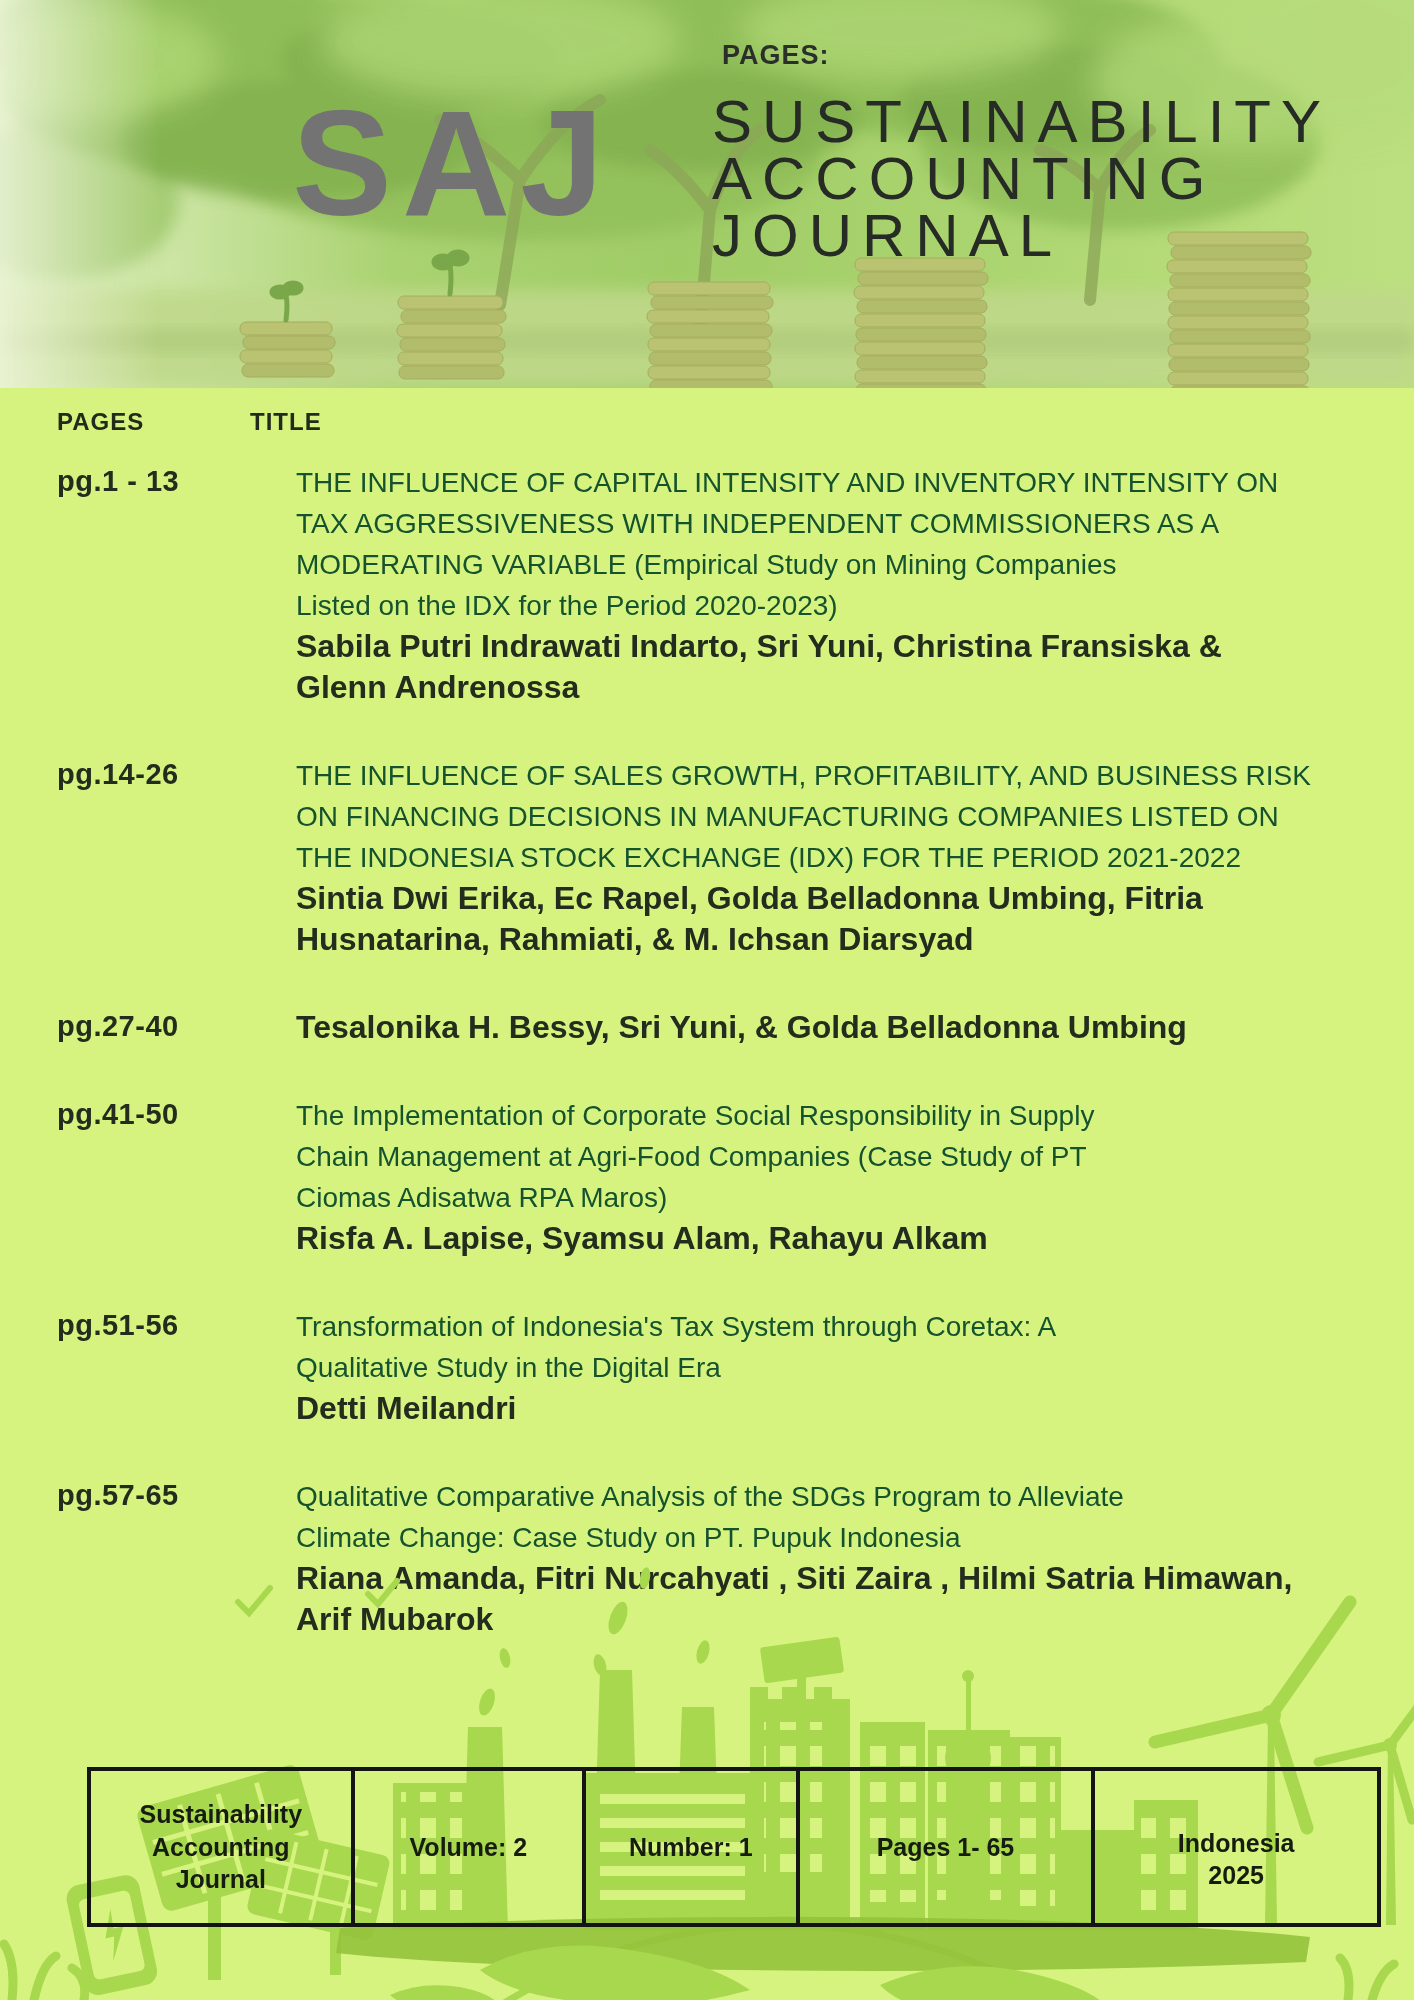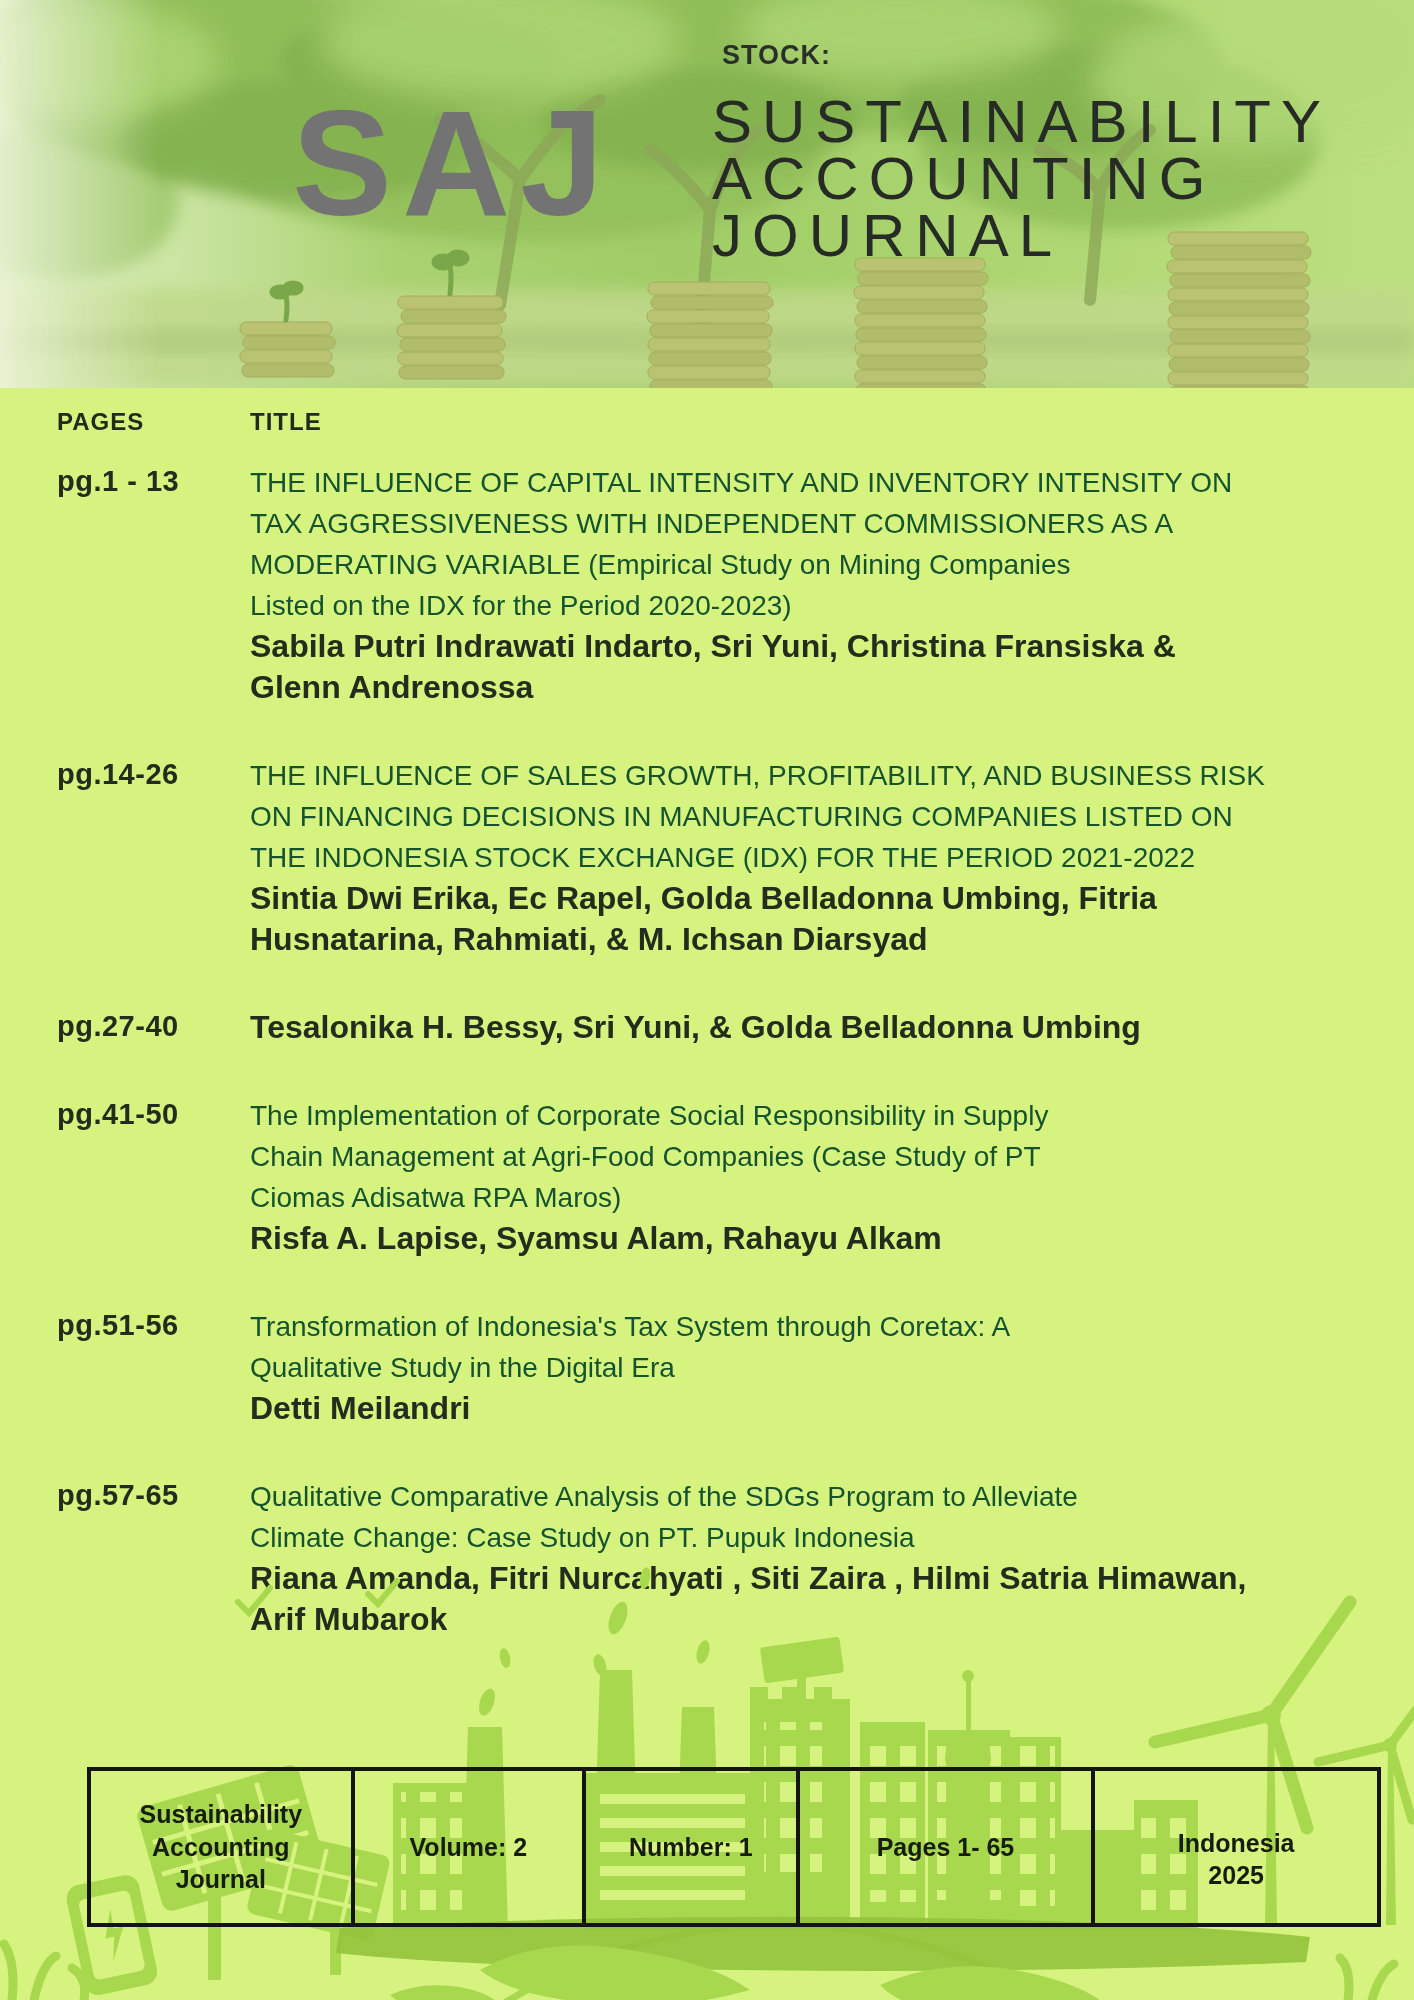--- a/index.html
+++ b/index.html
@@ -16,21 +16,21 @@
   .jtitle{margin:0;font-size:60px;font-weight:300;letter-spacing:10px;
           line-height:57px;color:#272b26;}
   .jtitle span{display:block;}
 
   
   .toc{position:absolute;left:0;top:388px;width:1414px;padding:20px 40px 0 57px;
        box-sizing:border-box;}
   .toc-head{display:grid;grid-template-columns:193px 1fr;margin-bottom:26px;}
   .toc-head div{font-size:24px;font-weight:800;letter-spacing:1px;color:#222a1b;}
   .entries{display:flex;flex-direction:column;gap:47px;}
-  .entry{display:grid;grid-template-columns:193px 1fr;}
+  .entry{display:grid;grid-template-columns:193px 1fr;gap:46px;}
   .pg{font-size:29px;font-weight:800;color:#232c1d;letter-spacing:.5px;padding-top:3px;}
   .etitle{font-size:28px;line-height:41px;color:#14532d;white-space:pre-line;}
   .eauthors{font-size:32px;line-height:41px;font-weight:800;color:#232c1d;white-space:pre-line;}
 
   
   .cityscape{position:absolute;left:0;bottom:0;width:1414px;height:470px;display:block;}
   .vol-table{position:absolute;left:87px;top:1767px;width:1294px;height:160px;
              display:grid;grid-template-columns:20.5% 18% 16.6% 23% 21.9%;
              border:4px solid #141414;box-sizing:border-box;}
   .vol-cell{border-right:4px solid #141414;display:flex;align-items:center;justify-content:center;
@@ -157,21 +157,21 @@
           <ellipse cx="443" cy="262" rx="9" ry="6"></ellipse>
           <ellipse cx="458" cy="258" rx="9" ry="6"></ellipse>
       </g>
       <rect width="1414" height="388" fill="#9ed35b" opacity=".28"></rect>
       <rect width="1414" height="388" fill="#d6ef90" opacity=".10"></rect>
       <rect width="160" height="388" fill="url(#haze)"></rect>
     </svg>
 
     <div class="saj">SAJ</div>
     <div class="title-block">
-      <div class="issn">STOCK:</div>
+      <div class="issn">PAGES:</div>
       <h1 class="jtitle">
         <span>SUSTAINABILITY</span>
         <span>ACCOUNTING</span>
         <span>JOURNAL</span>
       </h1>
     </div>
   </header>
 
   <main class="toc">
     <div class="toc-head">

